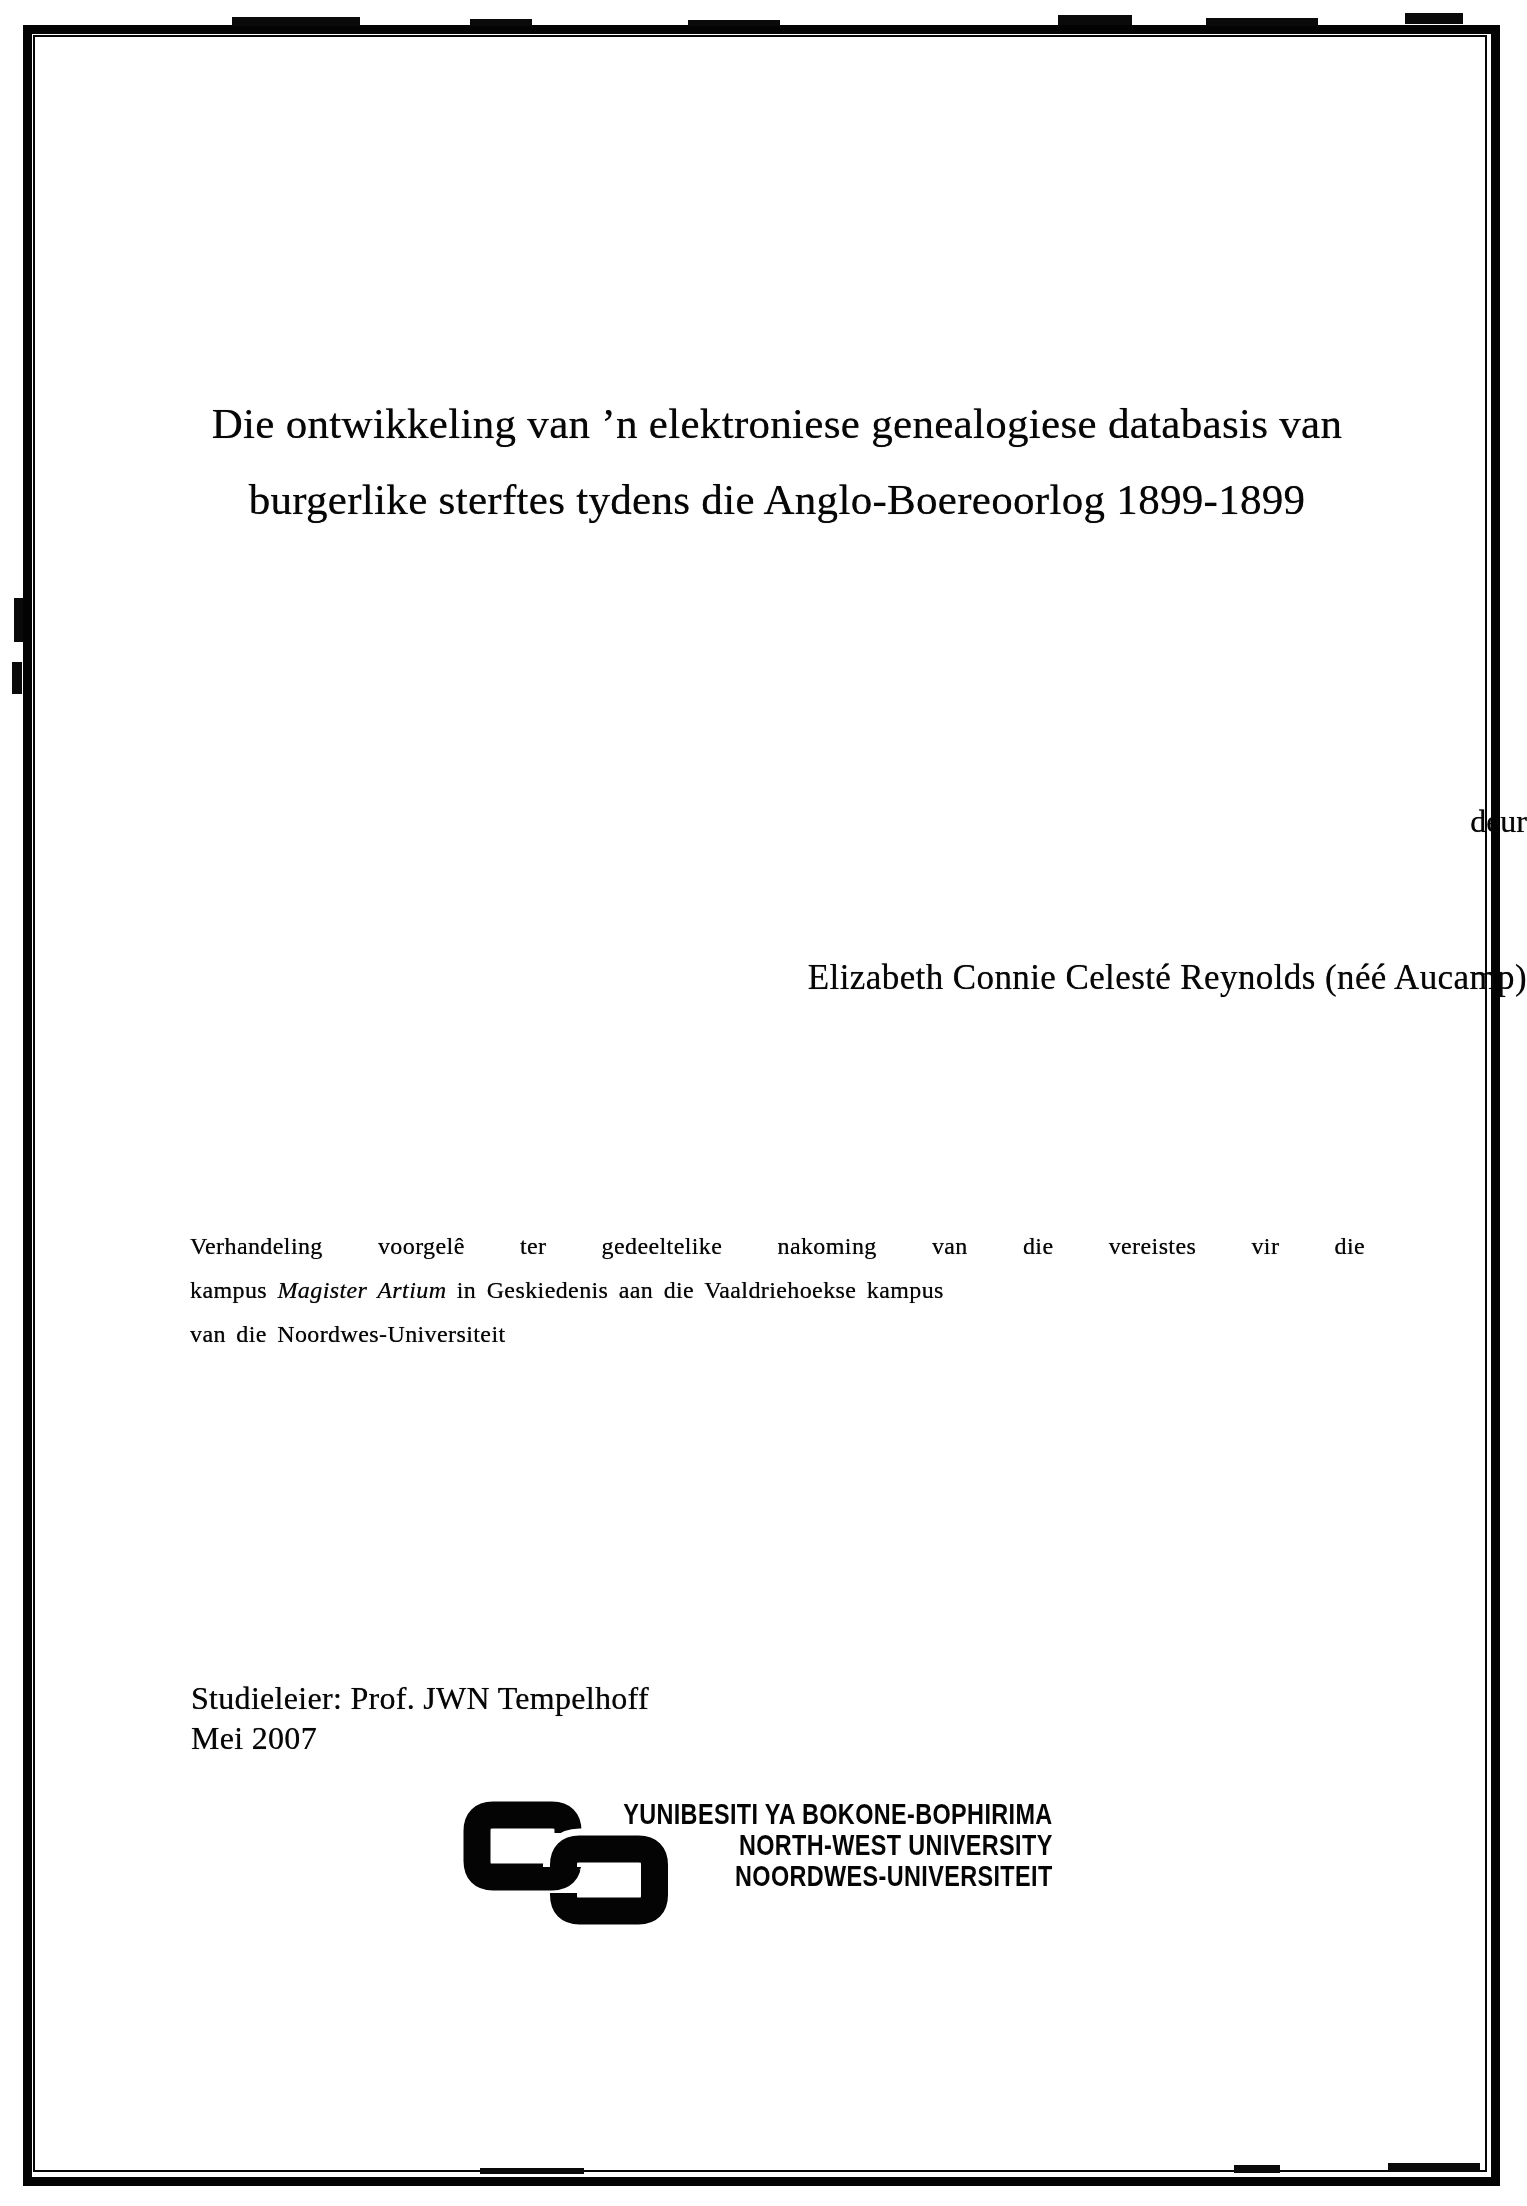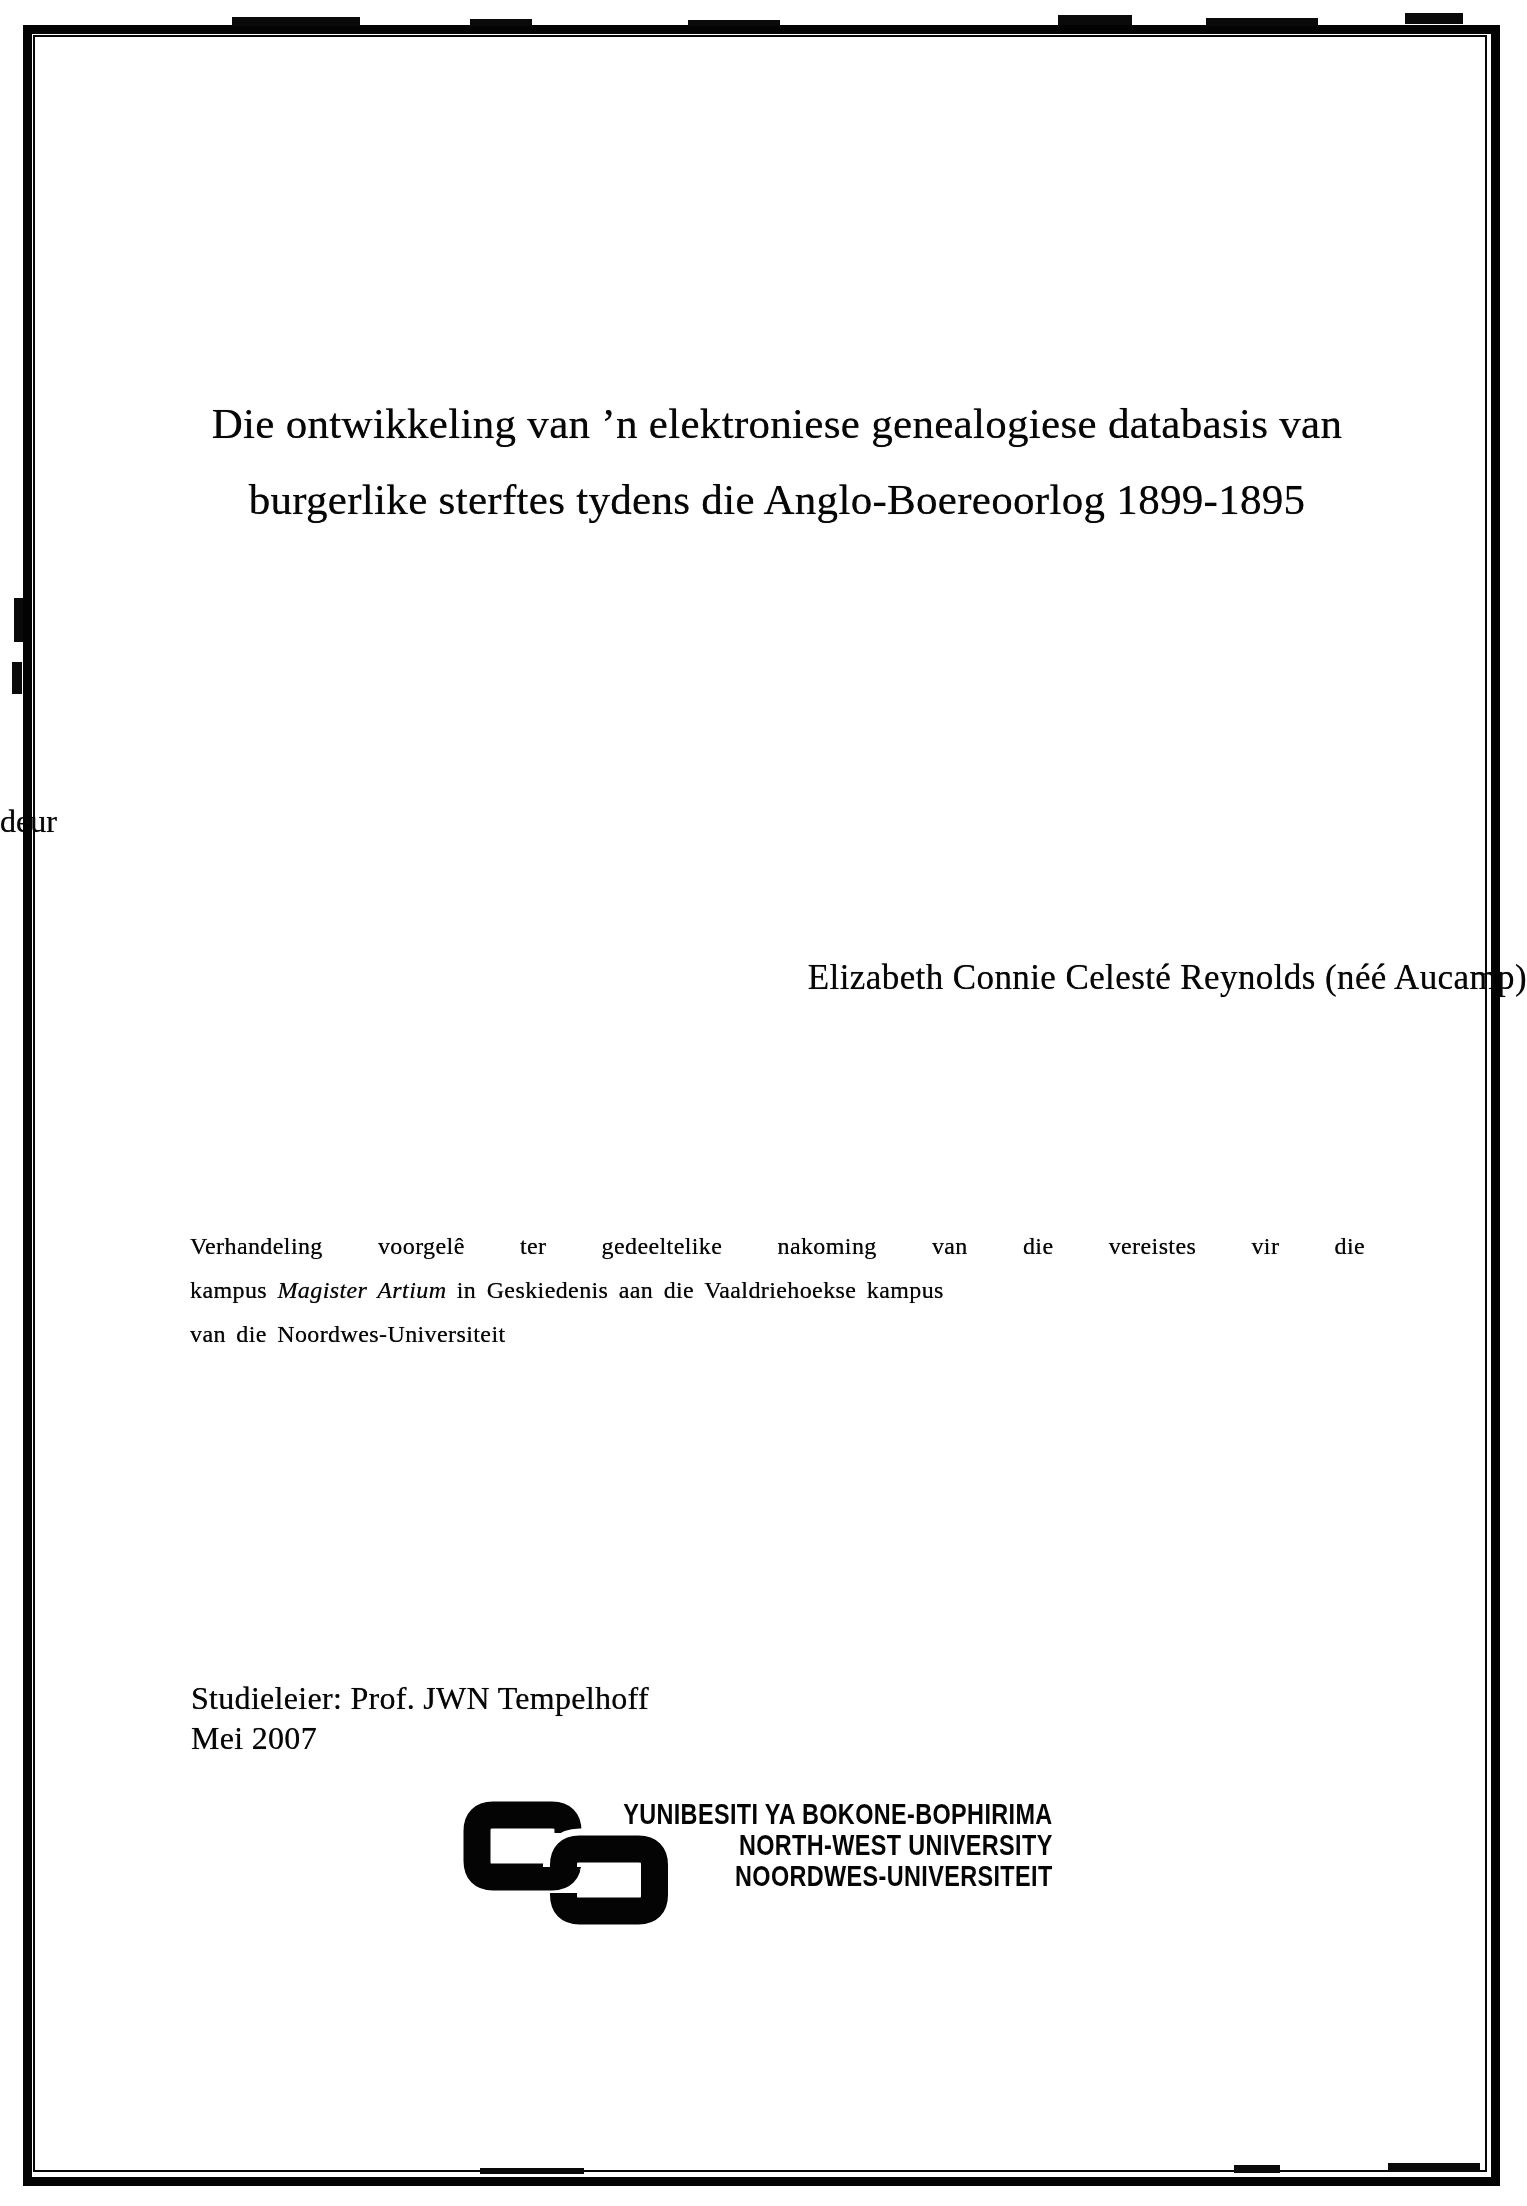--- a/index.html
+++ b/index.html
@@ -19,21 +19,21 @@
   .frame-inner{
     position:absolute;left:33px;top:35px;width:1454px;height:2137px;
     border:2px solid #060606;box-sizing:border-box;
   }
   .txt{position:absolute;text-shadow:0 0 0.7px rgba(0,0,0,.75);}
   .thesis-title{
     left:0;right:0;top:386px;text-align:center;
     font-size:43px;line-height:76px;letter-spacing:0.3px;padding-left:27px;
   }
   .byline{
-    left:0;right:0;top:799px;text-align:left;
+    left:0;right:0;top:799px;text-align:right;
     font-size:32px;line-height:44px;
   }
   .author{
     left:0;right:0;top:956px;text-align:right;
     font-size:35px;line-height:44px;letter-spacing:0.4px;
   }
   .statement{
     left:190px;width:1175px;top:1224px;
     font-size:24px;line-height:44px;letter-spacing:0.4px;word-spacing:4px;
   }
@@ -70,21 +70,21 @@
   <div class="speck" style="left:1206px;top:18px;width:112px;height:8px;"></div>
   <div class="speck" style="left:1405px;top:13px;width:58px;height:11px;"></div>
   <div class="speck" style="left:14px;top:598px;width:9px;height:44px;"></div>
   <div class="speck" style="left:12px;top:662px;width:10px;height:32px;"></div>
   <div class="speck" style="left:480px;top:2168px;width:104px;height:6px;"></div>
   <div class="speck" style="left:1234px;top:2165px;width:46px;height:8px;"></div>
   <div class="speck" style="left:1388px;top:2163px;width:92px;height:9px;"></div>
 
   <div class="txt thesis-title">
     <div>Die ontwikkeling van ’n elektroniese genealogiese databasis van</div>
-    <div>burgerlike sterftes tydens die Anglo-Boereoorlog 1899-1895</div>
+    <div>burgerlike sterftes tydens die Anglo-Boereoorlog 1899-1899</div>
   </div>
 
   <div class="txt byline">deur</div>
 
   <div class="txt author">Elizabeth Connie Celesté Reynolds (néé Aucamp)</div>
 
   <div class="txt statement">
     <div class="justified">Verhandeling voorgelê ter gedeeltelike nakoming van die vereistes vir die</div>
     <div><span>kampus </span><span class="it">Magister Artium</span><span> in Geskiedenis aan die Vaaldriehoekse kampus</span></div>
     <div>van die Noordwes-Universiteit</div>

